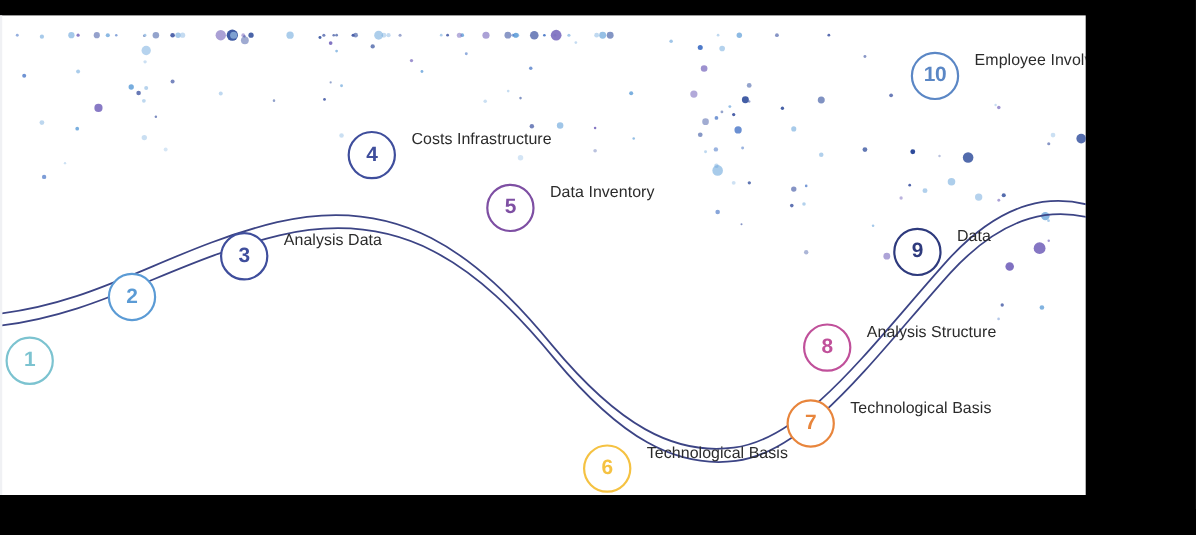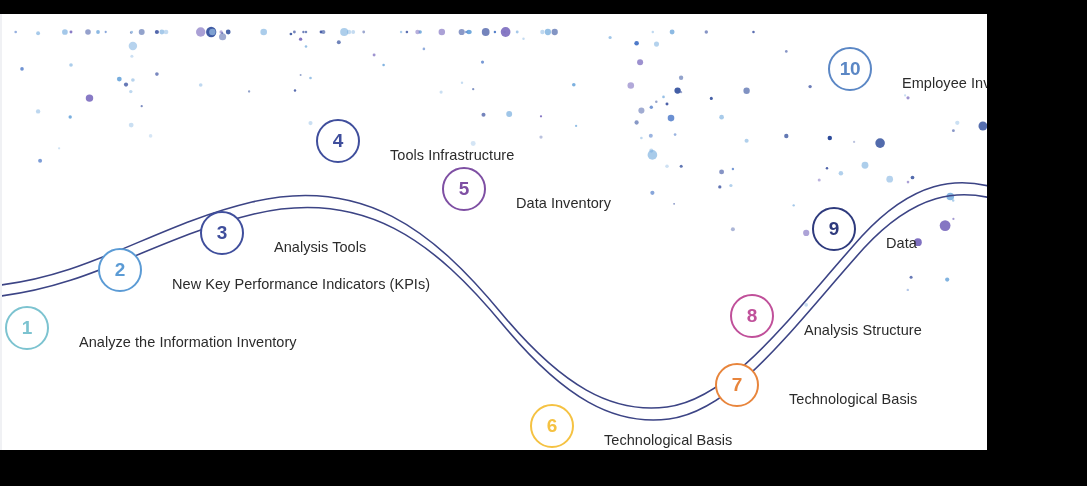--- a/index.html
+++ b/index.html
@@ -44,23 +44,22 @@
     position: absolute;
     left: 0; top: 0;
     width: 987px; height: 436px;
     pointer-events: none;
   }
 
   
   .node {
     position: absolute;
     display: flex;
-    align-items: flex-end;
+    align-items: flex-start;
     white-space: nowrap;
-    gap: 16px;
   }
   .node-circle {
     width: 44px;
     height: 44px;
     border-radius: 50%;
     background: #ffffff;
     border: 2px solid #888;
     display: flex;
     align-items: center;
     justify-content: center;
@@ -423,33 +422,31 @@
 
     <svg id="waves" viewBox="0 0 987 436" preserveAspectRatio="none" aria-hidden="true">
       <defs></defs>
       <path id="wave-primary" fill="none" stroke-linecap="round" d="M -10 272 C 90 262 150 212 250 188 C 360 162 430 215 500 300 C 560 372 610 400 665 393 C 730 385 790 300 860 222 C 910 168 955 160 1000 176" stroke="#3c4485" stroke-width="1.6"></path>
       <path id="wave-secondary" fill="none" stroke-linecap="round" d="M -10 283 C 90 273 152 224 252 200 C 362 174 432 227 502 312 C 562 384 612 412 667 405 C 732 397 792 312 862 234 C 912 180 957 172 1002 188" stroke="#3c4485" stroke-width="1.6"></path>
     </svg>
 
     <div id="nodes-layer">
         <div class="node" style="left: 3px; top: 292px;">
           <div class="node-circle" style="border-color: rgb(124, 195, 208); color: rgb(124, 195, 208);">1</div>
-          <div class="node-label">Analyze the Information Inventory</div>
         </div>
         <div class="node" style="left: 96px; top: 234px;">
           <div class="node-circle" style="border-color: rgb(91, 155, 213); color: rgb(91, 155, 213);">2</div>
-          <div class="node-label">New Key Performance Indicators (KPIs)</div>
         </div>
         <div class="node" style="left: 198px; top: 197px;">
           <div class="node-circle" style="border-color: rgb(63, 78, 156); color: rgb(63, 78, 156);">3</div>
-          <div class="node-label">Analysis Tools</div>
+          <div class="node-label">Analysis Data</div>
         </div>
         <div class="node" style="left: 314px; top: 105px;">
           <div class="node-circle" style="border-color: rgb(63, 78, 156); color: rgb(63, 78, 156);">4</div>
-          <div class="node-label">Tools Infrastructure</div>
+          <div class="node-label">Costs Infrastructure</div>
         </div>
         <div class="node" style="left: 440px; top: 153px;">
           <div class="node-circle" style="border-color: rgb(126, 79, 163); color: rgb(126, 79, 163);">5</div>
           <div class="node-label">Data Inventory</div>
         </div>
         <div class="node" style="left: 528px; top: 390px;">
           <div class="node-circle" style="border-color: rgb(245, 194, 66); color: rgb(245, 194, 66);">6</div>
           <div class="node-label">Technological Basis</div>
         </div>
         <div class="node" style="left: 713px; top: 349px;">

